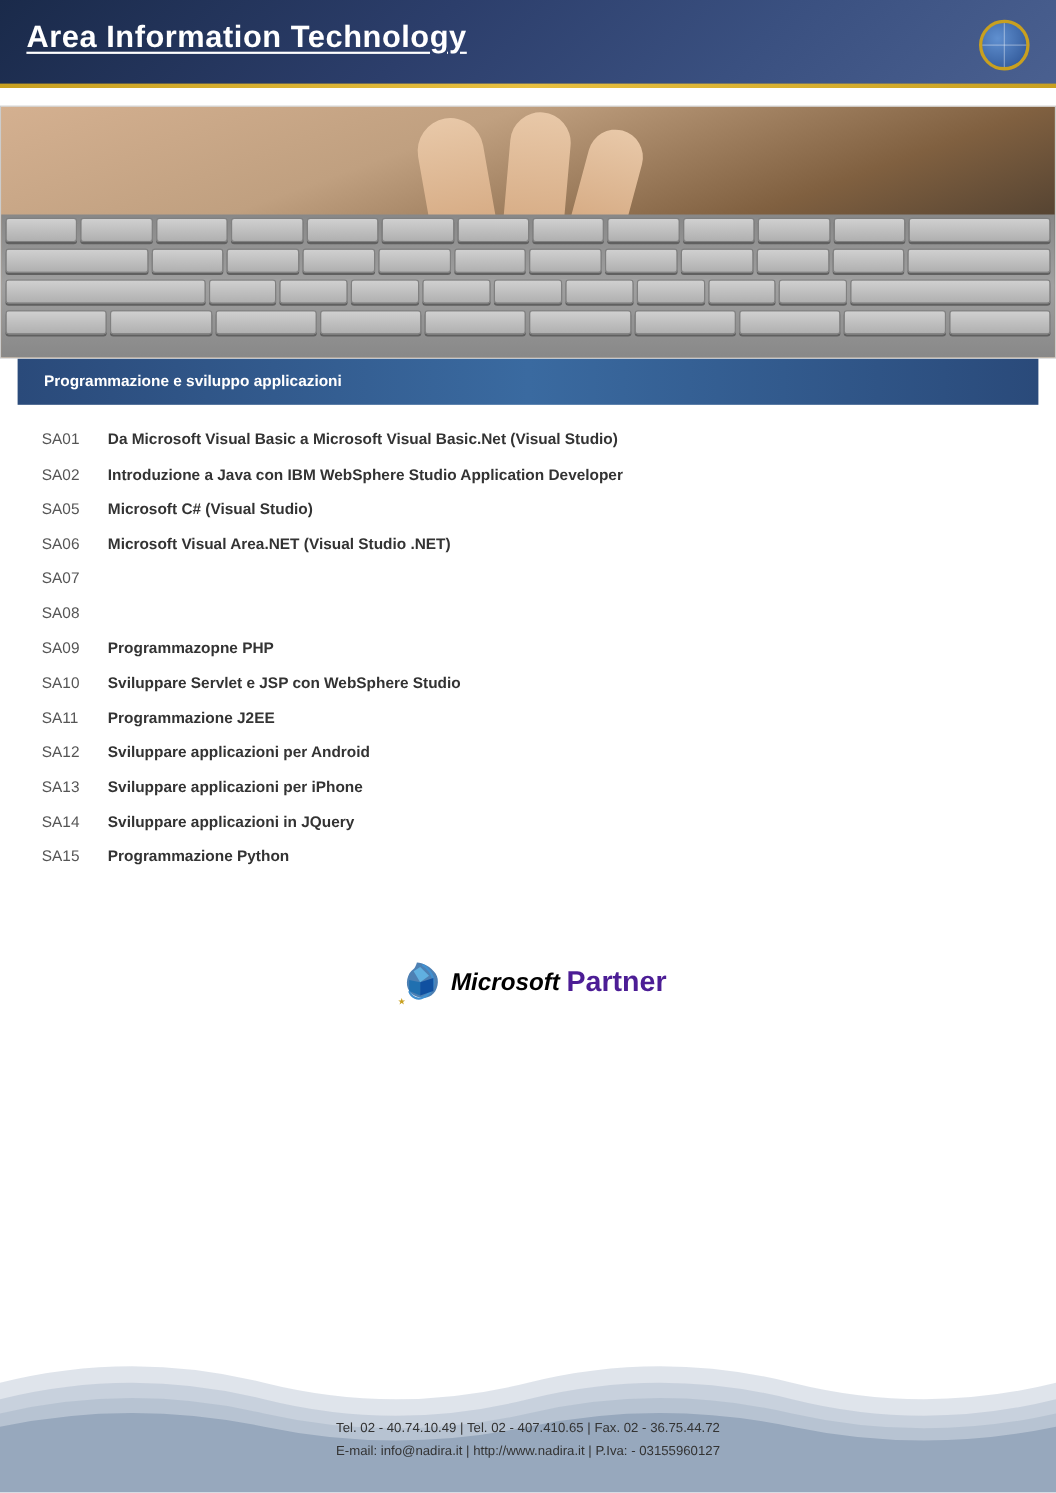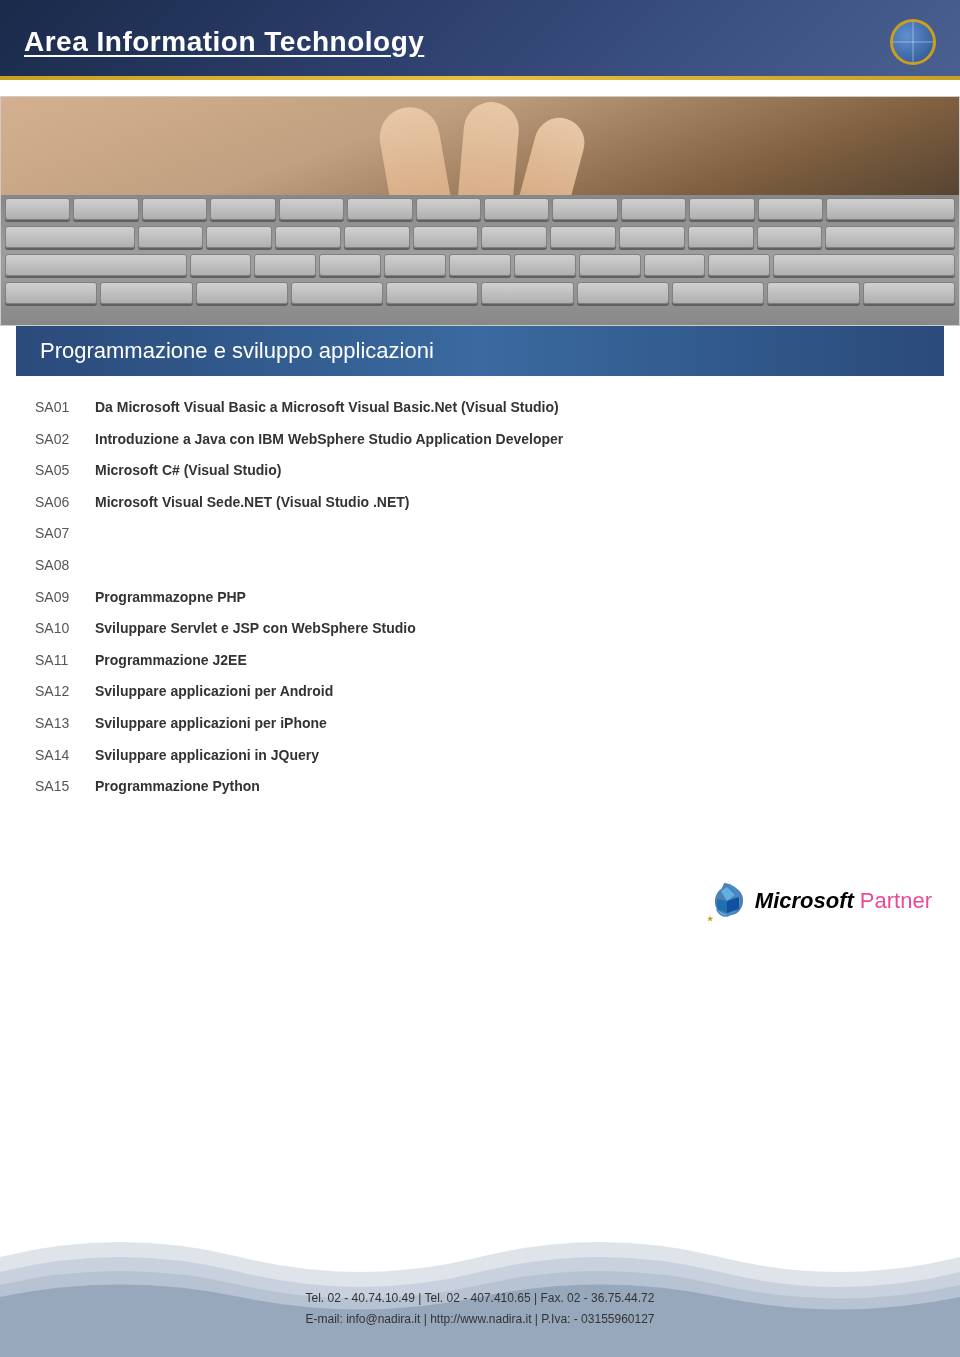--- a/index.html
+++ b/index.html
@@ -10,21 +10,21 @@
       font-family: 'Segoe UI', Arial, sans-serif;
       position: relative;
       overflow-x: hidden;
     }
 
     
     .header {
       background: linear-gradient(135deg, #1a2a4a 0%, #2c3e6b 40%, #3a5080 70%, #4a6090 100%);
       padding: 18px 24px 14px 24px;
       display: flex;
-      align-items: center;
+      align-items: flex-start;
       justify-content: space-between;
       min-height: 80px;
       position: relative;
     }
     .header::after {
       content: '';
       position: absolute;
       bottom: 0;
       left: 0;
       right: 0;
@@ -115,28 +115,27 @@
     .hero-image .key.wider { flex: 3; }
 
     
     .section-header {
       background: linear-gradient(90deg, #2a4a7a, #3a6aa0, #2a4a7a);
       padding: 12px 24px;
       margin: 0 16px;
     }
     .section-title {
       color: #ffffff;
-      font-size: 22px;
-      font-weight: normal;
+      font-size: 14px;
+      font-weight: bold;
     }
 
     
     .content {
-      padding: 16px 23px;
-      margin-left: 12px;
+      padding: 16px 38px;
     }
 
     
     .course-list {
       list-style: none;
       padding: 0;
     }
     .course-item {
       display: flex;
       align-items: baseline;
@@ -153,44 +152,44 @@
     }
     .course-name {
       flex: 1;
       color: #333333;
       font-weight: bold;
     }
 
     
     .partner-area {
       display: flex;
-      justify-content: flex-end;
+      justify-content: center;
       align-items: center;
-      padding: 20px 28px;
+      padding: 20px 80px;
       margin-top: 40px;
     }
     .microsoft-logo {
       display: flex;
       align-items: center;
       gap: 6px;
     }
     .ms-icon {
       width: 50px;
       height: 44px;
     }
     .ms-text {
       font-size: 22px;
       font-weight: bold;
       color: #000000;
       font-style: italic;
     }
     .ms-partner {
-      font-size: 22px;
-      color: #ec4899;
-      font-weight: normal;
+      font-size: 26px;
+      color: #4c1d95;
+      font-weight: bold;
     }
 
     
     .footer-wave {
       position: absolute;
       bottom: 0;
       left: 0;
       right: 0;
       height: 140px;
       overflow: hidden;
@@ -328,21 +327,21 @@
       <li class="course-item">
         <span class="course-code">SA02</span>
         <span class="course-name">Introduzione a Java con IBM WebSphere Studio Application Developer</span>
       </li>
       <li class="course-item">
         <span class="course-code">SA05</span>
         <span class="course-name">Microsoft C# (Visual Studio)</span>
       </li>
       <li class="course-item">
         <span class="course-code">SA06</span>
-        <span class="course-name">Microsoft Visual Sede.NET (Visual Studio .NET)</span>
+        <span class="course-name">Microsoft Visual Area.NET (Visual Studio .NET)</span>
       </li>
       <li class="course-item">
         <span class="course-code">SA07</span>
       </li>
       <li class="course-item">
         <span class="course-code">SA08</span>
       </li>
       <li class="course-item">
         <span class="course-code">SA09</span>
         <span class="course-name">Programmazopne PHP</span>

